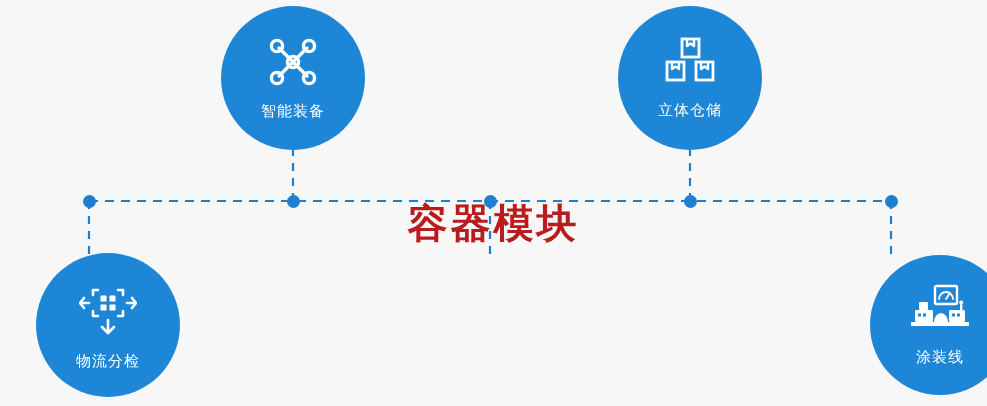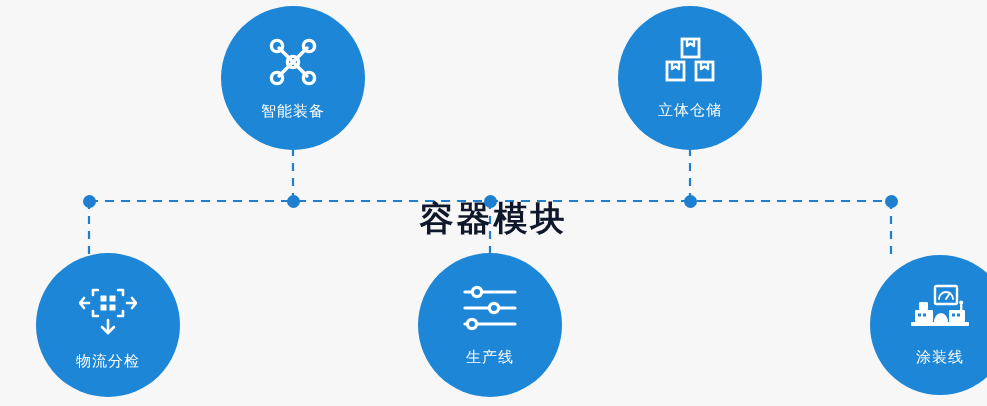--- a/index.html
+++ b/index.html
@@ -28,23 +28,23 @@
     height: 406px;
     pointer-events: none;
   }
   
   .watermark {
     position: absolute;
     left: 0;
     top: 196px;
     width: 987px;
     text-align: center;
-    font-size: 34px;
+    font-size: 40px;
     letter-spacing: 3px;
-    color: #0f172a;
+    color: #b91c1c;
     font-weight: 700;
     user-select: none;
     white-space: nowrap;
   }
   
   .node {
     position: absolute;
     border-radius: 50%;
     background: #1e86d6;
     display: flex;
@@ -168,37 +168,20 @@
           <rect x="21.5" y="15.5" width="6" height="6" rx="0.6"></rect>
           <rect x="30.5" y="15.5" width="6" height="6" rx="0.6"></rect>
           <rect x="21.5" y="24.5" width="6" height="6" rx="0.6"></rect>
           <rect x="30.5" y="24.5" width="6" height="6" rx="0.6"></rect>
         </g>
       </svg>
     </span>
     <span class="node-label">物流分检</span>
   </div>
 
-  <div class="node bottom" style="left:418px; top:253px; width:144px; height:144px;">
-    <span class="node-icon">
-      <svg width="58" height="48" viewBox="0 0 58 48">
-        <g stroke="#ffffff" stroke-width="3.2" stroke-linecap="round" fill="none">
-          <line x1="4" y1="8" x2="54" y2="8"></line>
-          <line x1="4" y1="24" x2="54" y2="24"></line>
-          <line x1="4" y1="40" x2="54" y2="40"></line>
-        </g>
-        <g fill="#1e86d6" stroke="#ffffff" stroke-width="3.2">
-          <circle cx="16" cy="8" r="4.6"></circle>
-          <circle cx="33" cy="24" r="4.6"></circle>
-          <circle cx="11" cy="40" r="4.6"></circle>
-        </g>
-      </svg>
-    </span>
-    <span class="node-label">生产线</span>
-  </div>
 
   <div class="node bottom" style="left:870px; top:255px; width:140px; height:140px;">
     <span class="node-icon">
       <svg width="62" height="48" viewBox="0 0 62 48">
         <g fill="#ffffff">
 
           <rect x="2" y="38" width="58" height="4" rx="1"></rect>
 
           <rect x="6" y="26" width="18" height="12" rx="1.2"></rect>
           <rect x="10" y="18" width="9" height="8" rx="1.2"></rect>

